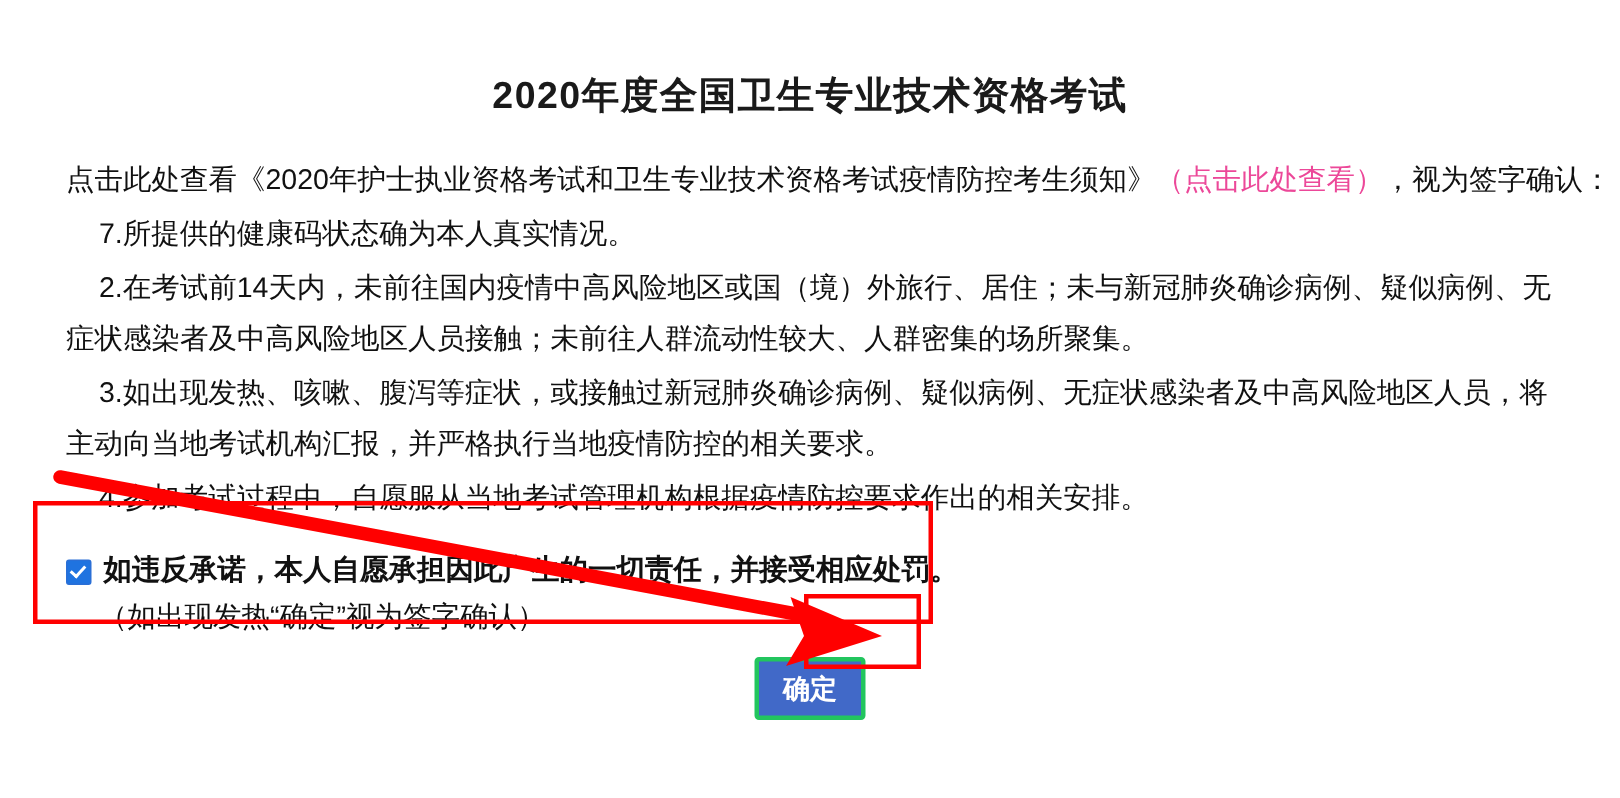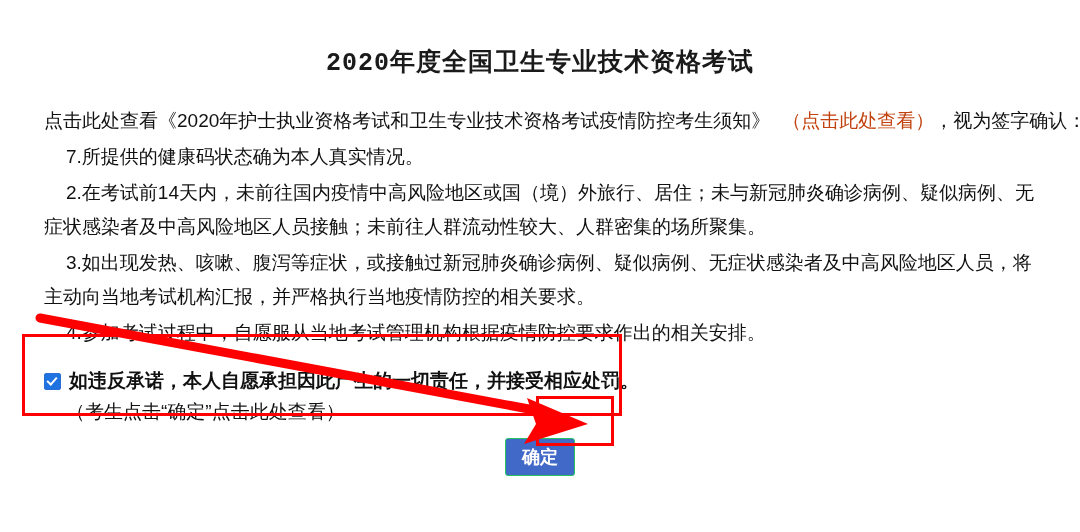--- a/index.html
+++ b/index.html
@@ -23,43 +23,41 @@
   .title-block {
     text-align: center;
     padding-top: 46px;
   }
   .title-line {
     font-size: 25px;
     font-weight: 700;
     letter-spacing: 1px;
     line-height: 36px;
     color: #1a1a1a;
-    font-family: Liberation Mono, monospace;
   }
   .body-text {
     margin-top: 22px;
     padding: 0 40px 0 44px;
     font-size: 19px;
     line-height: 34px;
     color: #111111;
   }
   .para {
     margin: 0 0 2px 0;
     white-space: nowrap;
   }
   .para.indent {
     text-indent: 22px;
   }
   .para.wrap {
     white-space: normal;
   }
   .link {
-    color: #c2410c;
+    color: #ec4899;
     text-decoration: none;
-    margin-left: 12px;
   }
   .pledge-row {
     margin-top: 16px;
     padding-left: 44px;
     display: flex;
     align-items: flex-start;
     gap: 8px;
   }
   .checkbox {
     width: 15px;
@@ -99,21 +97,21 @@
     text-align: center;
     padding-right: 0;
   }
   .confirm-button {
     display: inline-block;
     background: #4169c8;
     color: #ffffff;
     font-size: 18px;
     font-weight: 700;
     padding: 6px 16px;
-    border: 1px solid #22c55e;
+    border: 3px solid #22c55e;
     border-radius: 3px;
     line-height: 24px;
     cursor: pointer;
   }
   
   .anno-box-checkbox {
     position: absolute;
     left: 22px;
     top: 334px;
     width: 600px;
@@ -158,21 +156,21 @@
     <p class="para wrap indent">2.在考试前14天内，未前往国内疫情中高风险地区或国（境）外旅行、居住；未与新冠肺炎确诊病例、疑似病例、无症状感染者及中高风险地区人员接触；未前往人群流动性较大、人群密集的场所聚集。</p>
     <p class="para wrap indent">3.如出现发热、咳嗽、腹泻等症状，或接触过新冠肺炎确诊病例、疑似病例、无症状感染者及中高风险地区人员，将主动向当地考试机构汇报，并严格执行当地疫情防控的相关要求。</p>
     <p class="para indent">4.参加考试过程中，自愿服从当地考试管理机构根据疫情防控要求作出的相关安排。</p>
   </div>
 
   <div class="pledge-row">
     <span class="checkbox"></span>
     <span class="pledge-text">如违反承诺，本人自愿承担因此产生的一切责任，并接受相应处罚。</span>
   </div>
 
-  <div class="note-text">（考生点击“确定”点击此处查看）</div>
+  <div class="note-text">（如出现发热“确定”视为签字确认）</div>
 
   <div class="confirm-wrap">
     <span class="confirm-button">确定</span>
   </div>
 
   <div class="anno-box-checkbox"></div>
   <div class="anno-box-button"></div>
 
   <svg class="anno-arrow" viewBox="0 0 1080 532">
     <path d="M 40 318 L 545 412" stroke="#ff0000" stroke-width="9" fill="none" stroke-linecap="round"></path>

